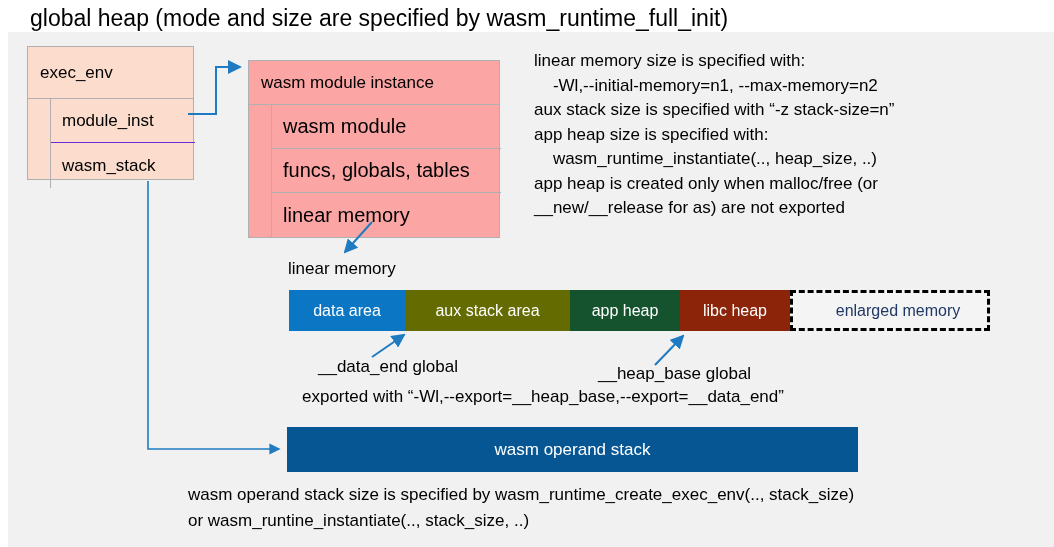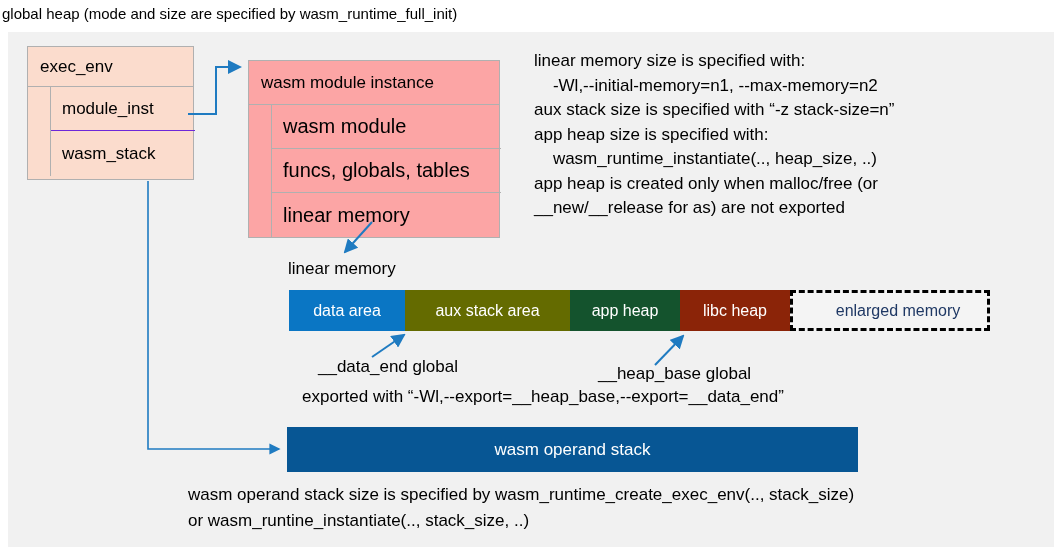--- a/index.html
+++ b/index.html
@@ -5,39 +5,39 @@
   * { box-sizing: border-box; margin: 0; padding: 0; }
   html, body {
     width: 1054px; height: 547px;
     background: #ffffff;
     font-family: "Liberation Sans", sans-serif;
     overflow: hidden;
   }
   #root { position: relative; width: 1054px; height: 547px; }
 
   .caption-top {
-    position: absolute; left: 2px; top: 5px;
-    font-size: 15px; color: #000000; white-space: nowrap;
+    position: absolute; left: 30px; top: 5px;
+    font-size: 23px; color: #000000; white-space: nowrap;
   }
 
   .panel {
     position: absolute; left: 8px; top: 32px;
     width: 1046px; height: 515px;
     background: #f1f1f1;
   }
 
   
   .execenv {
     position: absolute; left: 27px; top: 46px;
     width: 167px; height: 134px;
     border: 1px solid #b0b0b0;
     background: #fbdccd;
   }
   .execenv .hdr {
-    height: 40px; border-bottom: 1px solid #b0b0b0;
+    height: 52px; border-bottom: 1px solid #b0b0b0;
     display: flex; align-items: center; padding-left: 12px;
     font-size: 17px; color: #000;
   }
   .execenv .indentwrap { position: relative; height: 89px; }
   .execenv .gutter {
     position: absolute; left: 0; top: 0; width: 23px; height: 100%;
     border-right: 1px solid #b0b0b0;
   }
   .execenv .row {
     position: absolute; left: 23px; width: 144px; height: 44px;

